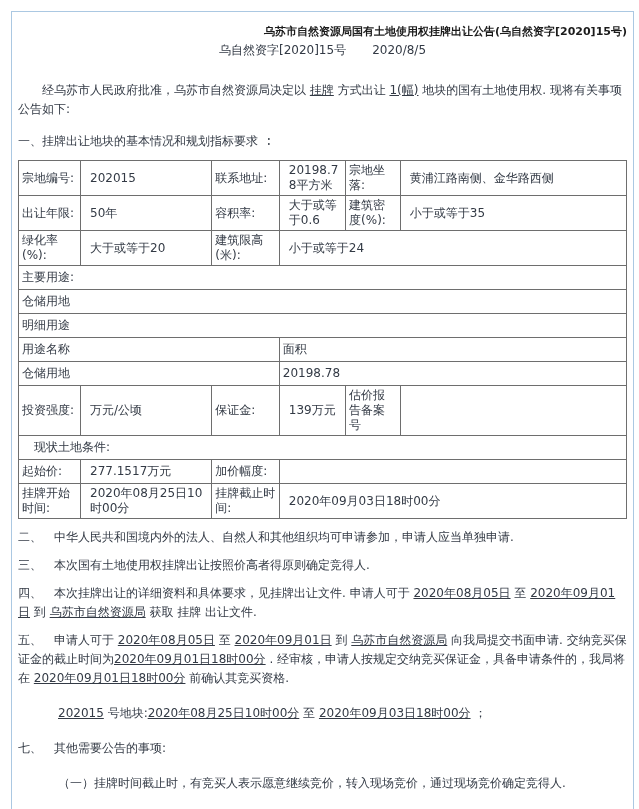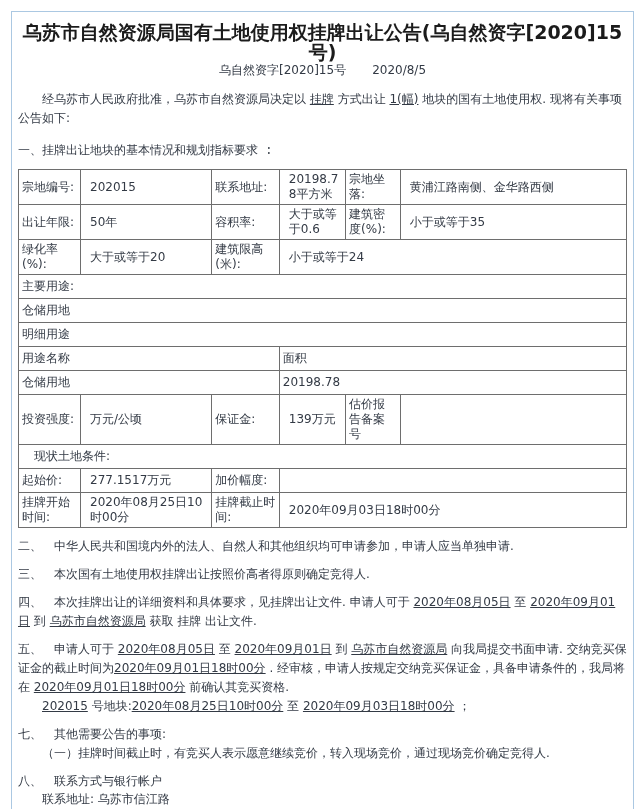--- a/index.html
+++ b/index.html
@@ -17,34 +17,34 @@
   }
   .page{
     box-sizing:border-box;
     margin:11px 5px 0 11px;
     height:800px;
     border:1px solid var(--page-border);
     padding:8px 6px 20px 6px;
     background:var(--bg);
   }
   .title{
-    text-align:center;
-    font-size:19px;
+    text-align:right;
+    font-size:11px;
     font-weight:bold;
     color:#1b1b1b;
     margin:2px 0 0 0;
     line-height:20px;
   }
   .subtitle{
     text-align:center;
     line-height:16px;
   }
   .subtitle .gap{display:inline-block;width:26px;}
   .intro{
-    margin-top:12px;
+    margin-top:23px;
     line-height:19px;
     text-indent:2em;
   }
   .h1{
     margin:14px 0 9px 0;
     line-height:18px;
     font-family:Liberation Mono, monospace;
   }
   table.land{
     border-collapse:collapse;
@@ -56,21 +56,21 @@
     padding:2px 3px;
     height:19px;
     line-height:15px;
     vertical-align:middle;
     word-break:break-all;
     overflow:hidden;
   }
   table.land td.v{padding-left:9px;}
   .sections{margin-top:3px;}
   .para{margin:9px 0 0 0;line-height:19px;}
-  .sub{margin:0;padding-left:24px;line-height:19px;}
+  .sub{margin:16px;padding-left:24px;line-height:19px;}
   .contact{margin:0;padding-left:24px;line-height:17px;}
   .u{text-decoration:underline;}
 </style>
 </head>
 <body>
 
 <div class="page">
 
   <div class="title">乌苏市自然资源局国有土地使用权挂牌出让公告(乌自然资字[2020]15号)</div>
 

